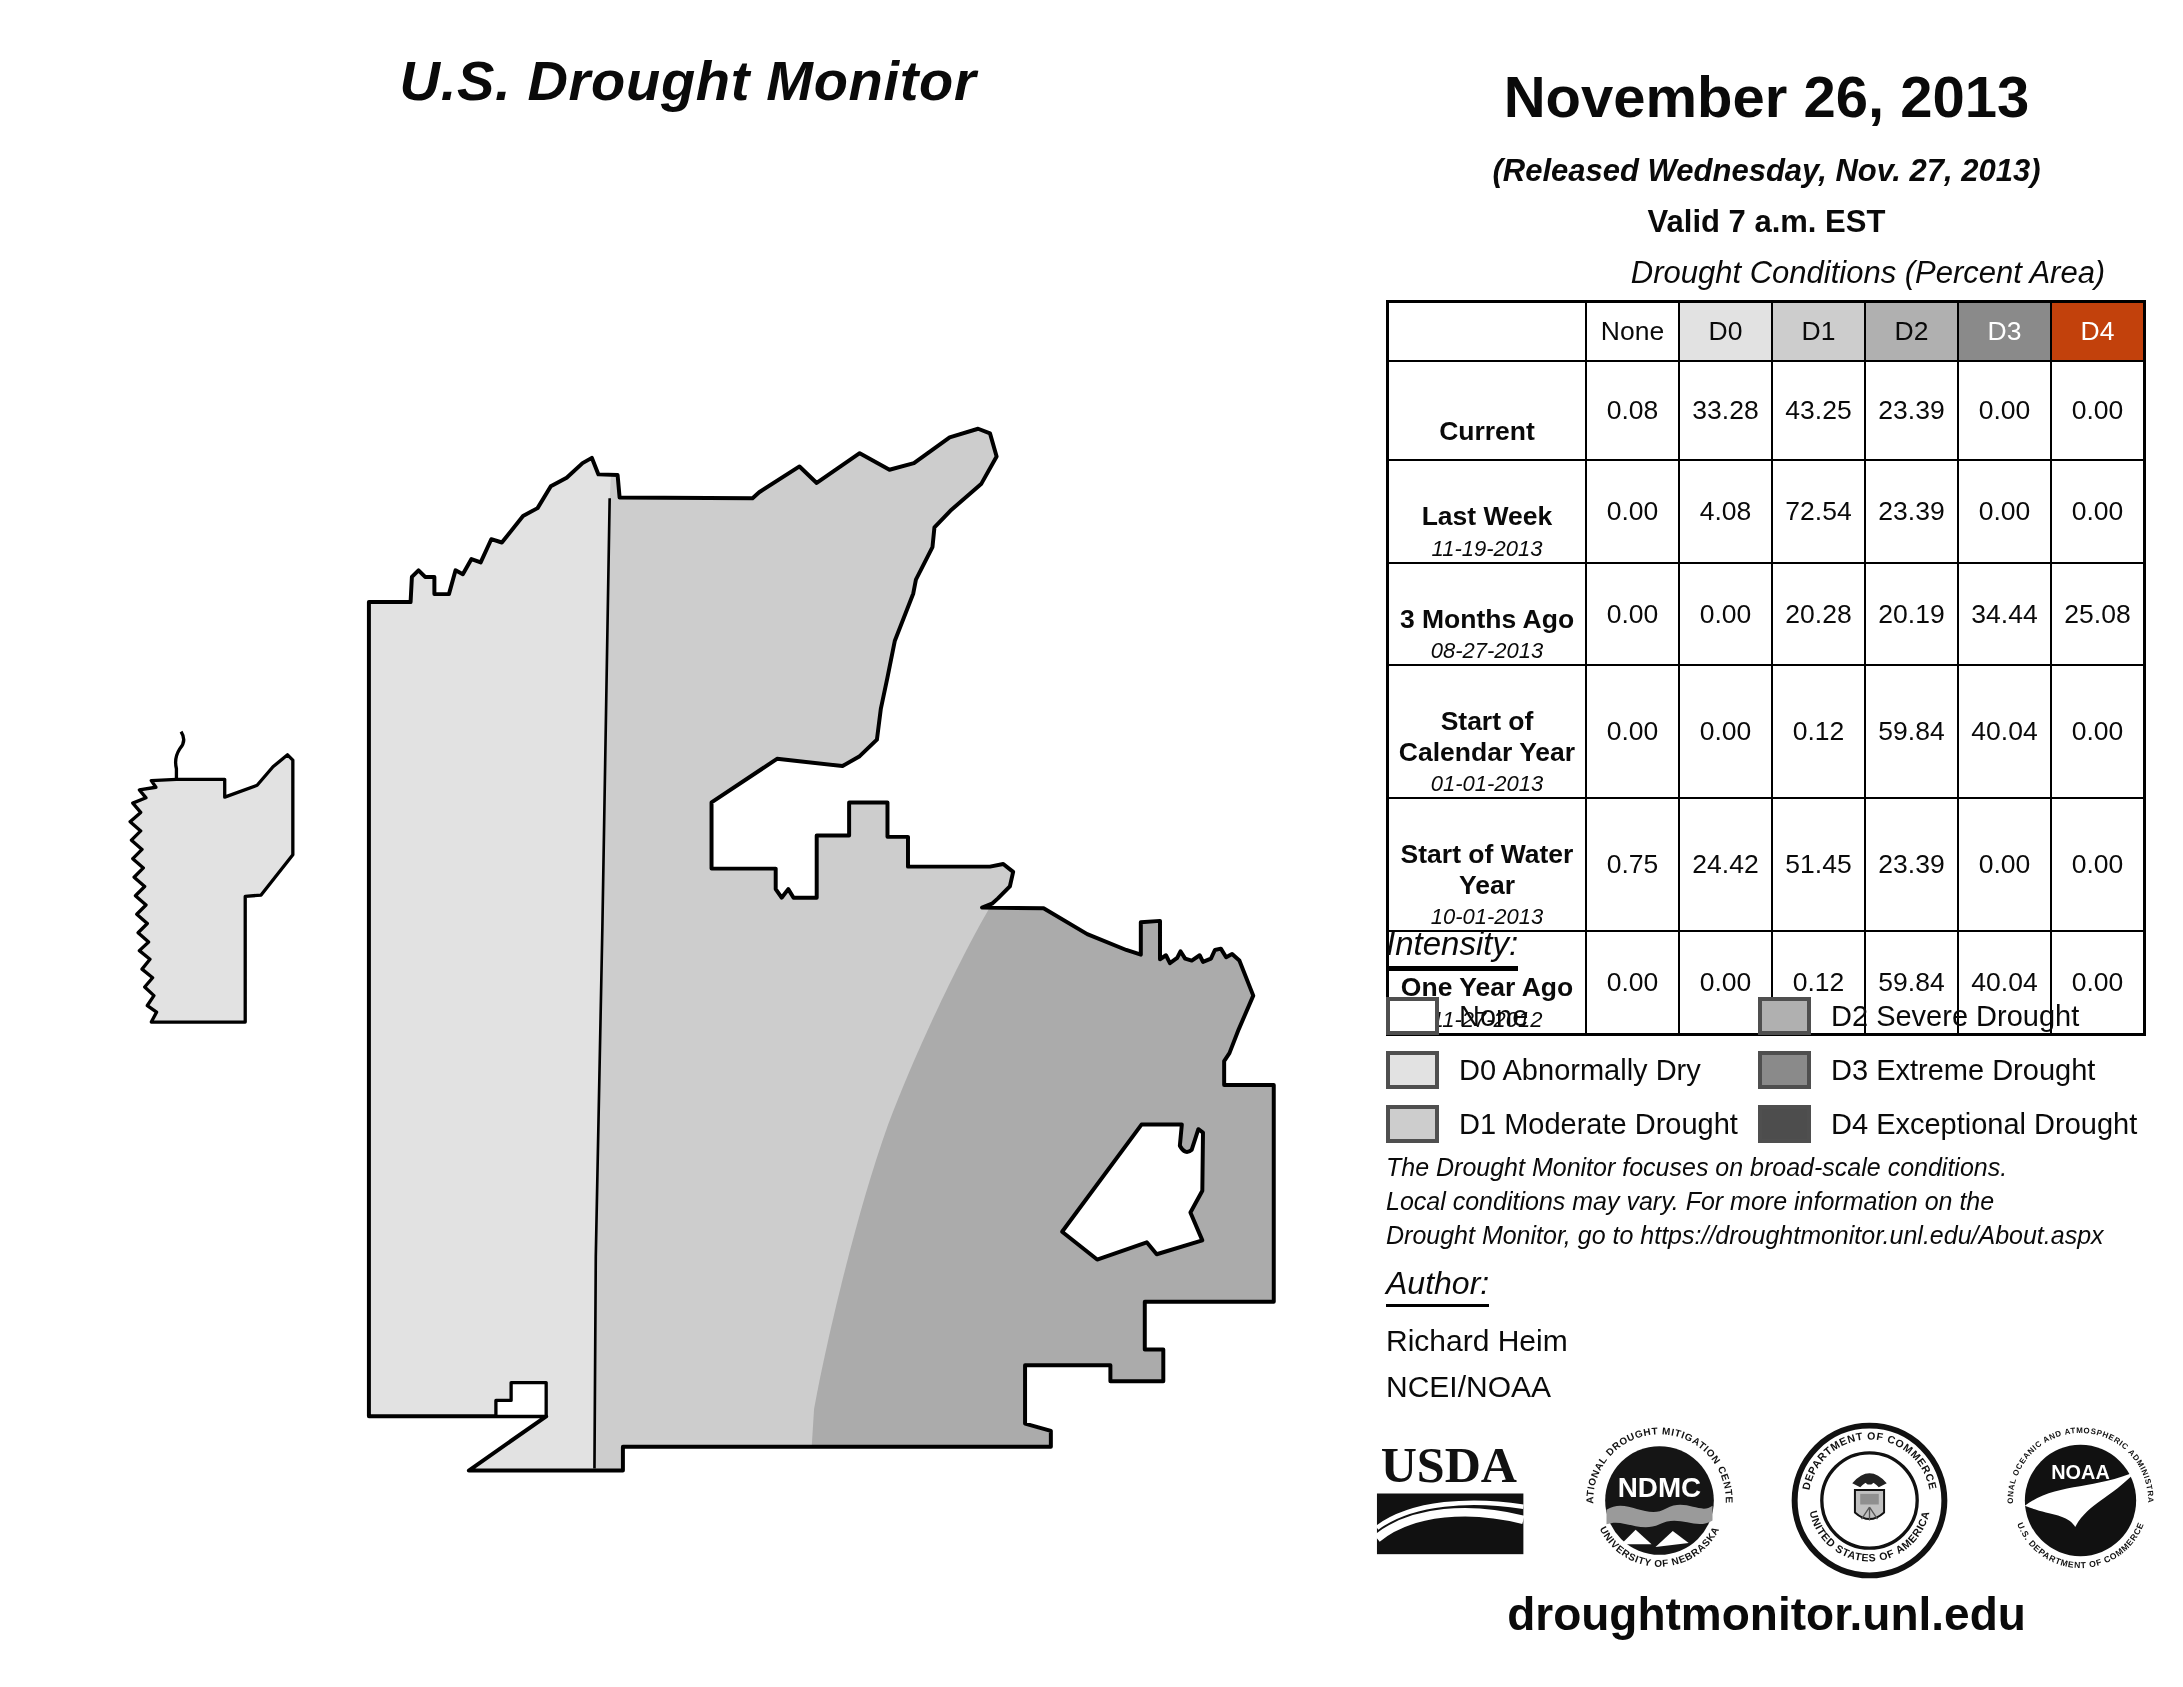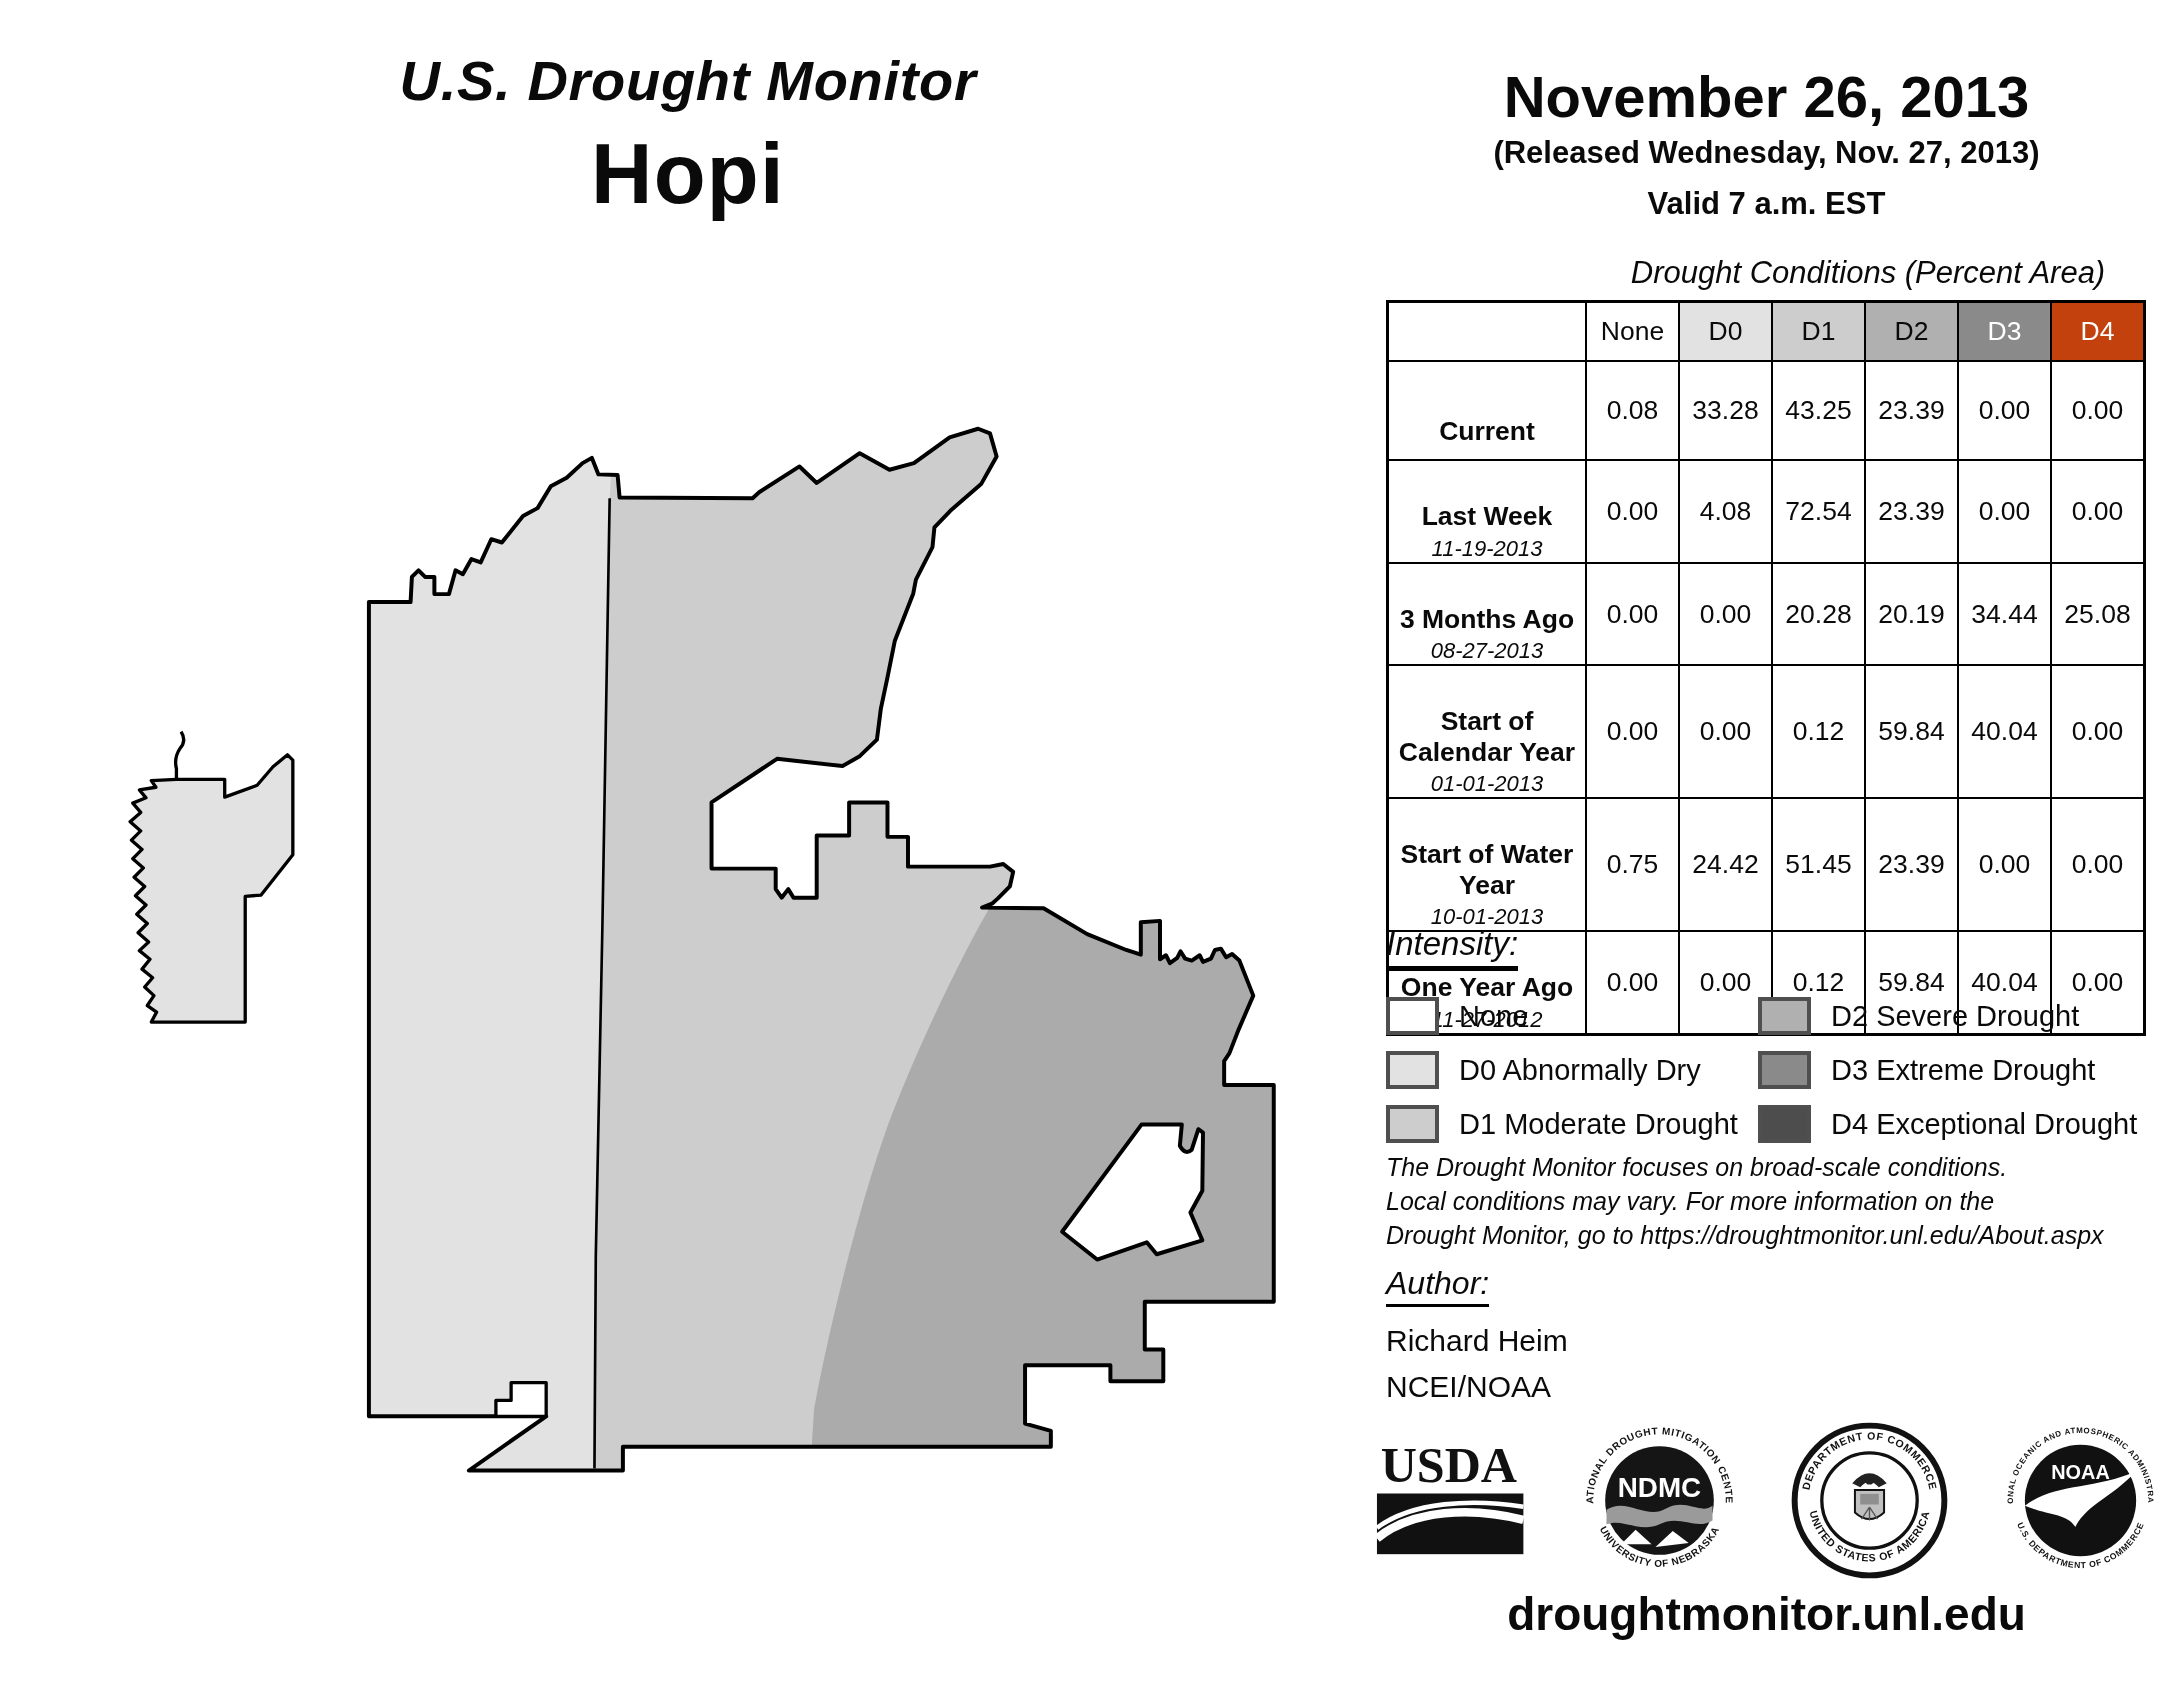--- a/index.html
+++ b/index.html
@@ -5,21 +5,21 @@
   html,body{margin:0;padding:0;background:#fff;}
   body{width:2183px;height:1687px;position:relative;font-family:"Liberation Sans",sans-serif;color:#0a0a0a;overflow:hidden;}
   .abs{position:absolute;}
 
   
   .title-block{left:0;top:48px;width:1376px;text-align:center;}
   .dm-title{font-size:56px;font-weight:bold;font-style:italic;letter-spacing:0.7px;}
   .dm-region{font-size:85px;font-weight:bold;margin-top:12px;letter-spacing:1.3px;}
   .date-block{left:1376px;top:63px;width:781px;text-align:center;}
   .date-main{font-size:58px;font-weight:bold;}
-  .date-released{font-size:31px;font-weight:bold;margin-top:5px;}
+  .date-released{font-size:31px;font-weight:bold;font-style:italic;margin-top:23px;}
   .date-valid{font-size:31px;font-weight:bold;margin-top:14.6px;}
 
   
   .table-block{left:1386px;top:255px;width:772px;}
   .tbl-title{font-size:31px;font-style:italic;text-align:center;padding-left:192px;margin-bottom:9.3px;}
   table.dm{border-collapse:collapse;table-layout:fixed;}
   table.dm td,table.dm th{border:2px solid #000;text-align:center;padding:0;}
   table.dm .corner{border:none;background:#fff;}
   table.dm thead th{width:91px;height:57px;font-size:26.5px;font-weight:normal;}
   table.dm thead th.hdr-dark{color:#fff;}
@@ -49,21 +49,20 @@
   
   .logos{left:1373px;top:1421px;width:787px;display:flex;align-items:flex-end;justify-content:space-between;}
   .footer{left:1376px;top:1587px;width:781px;text-align:center;font-size:46px;font-weight:bold;}
   .rim{font-weight:bold;letter-spacing:1px;}
 </style>
 </head>
 <body>
 
 <div class="abs title-block">
   <div class="dm-title">U.S. Drought Monitor</div>
-  <div class="dm-region">Hopi</div>
 </div>
 
 <div class="abs date-block">
   <div class="date-main">November 26, 2013</div>
   <div class="date-released">(Released Wednesday, Nov. 27, 2013)</div>
   <div class="date-valid">Valid 7 a.m. EST</div>
 </div>
 
 <svg class="abs" style="left:93px;top:397px;" width="1204" height="1098" viewBox="140 600 1820 1660">
   <defs>

